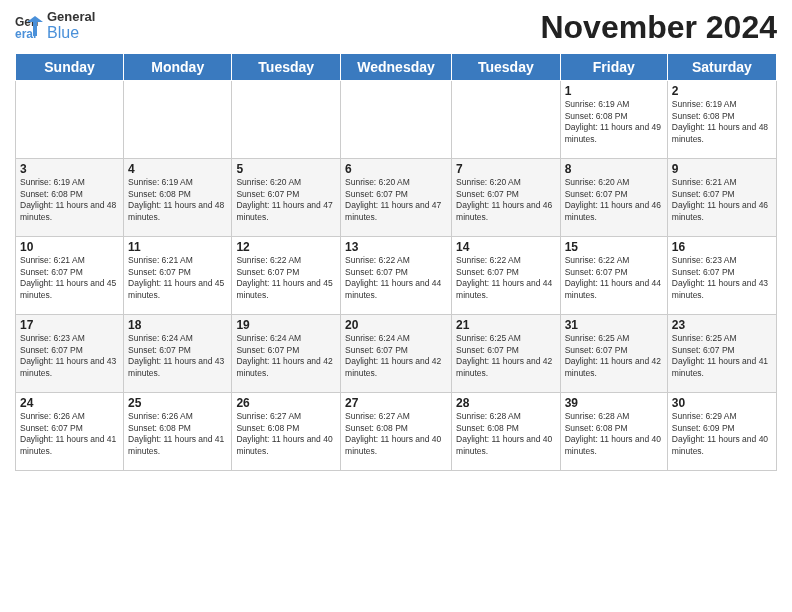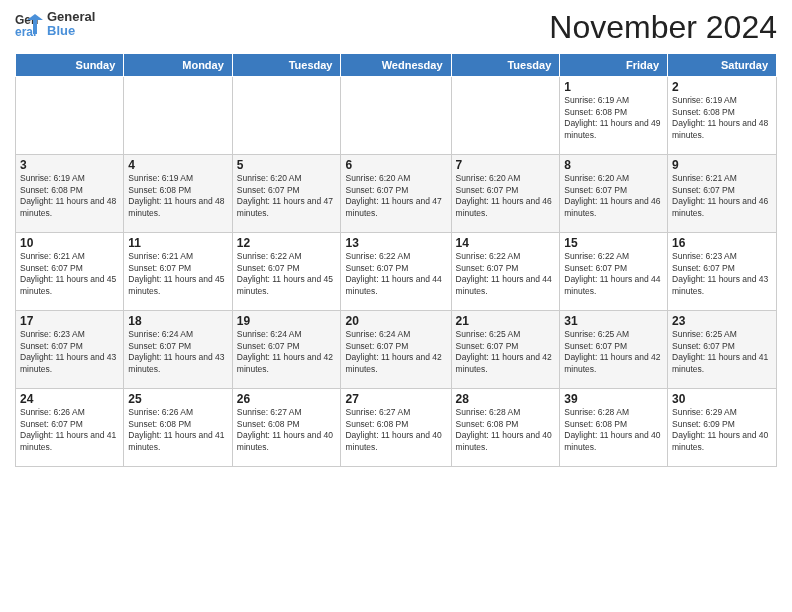--- a/index.html
+++ b/index.html
@@ -28,39 +28,39 @@
     }
     .logo-icon {
       width: 28px;
       height: 28px;
     }
     .title-area {
       text-align: right;
     }
     .month-title {
       font-size: 32px;
-      font-weight: normal;
+      font-weight: bold;
       color: #222;
       line-height: 1.1;
     }
     .subtitle {
       font-size: 14px;
       color: #555;
     }
     .calendar {
       width: 100%;
       border-collapse: collapse;
       font-size: 9px;
     }
     .calendar th {
       background: #3a7abf;
       color: #fff;
       padding: 5px 8px;
-      text-align: right;
-      font-size: 11px;
+      text-align: center;
+      font-size: 14px;
       font-weight: bold;
       border: 1px solid #fff;
     }
     .calendar td {
       border: 1px solid #ccc;
       vertical-align: top;
       padding: 3px 4px;
       width: 113px;
       height: 78px;
       background: #fff;
@@ -91,21 +91,21 @@
   <div class="header">
     <div class="logo">
 
       <svg class="logo-icon" viewBox="0 0 28 28">
         <text x="0" y="14" font-size="12" font-weight="bold" fill="#333">Gen</text>
         <text x="0" y="26" font-size="12" font-weight="bold" fill="#4a90d9">eral</text>
         <polygon points="20,4 28,10 22,10 22,24 18,24 18,10 12,10" fill="#4a90d9"></polygon>
       </svg>
       <div>
         <div style="font-size:13px;font-weight:bold;color:#333;line-height:1.1;text-align:right;">General</div>
-        <div style="font-size:13px;font-weight:bold;color:#4a90d9;line-height:1.1;">Blue</div>
+        <div style="font-size:16px;font-weight:normal;color:#4a90d9;line-height:1.1;">Blue</div>
       </div>
     </div>
     <div class="title-area">
       <div class="month-title">November 2024</div>
     </div>
   </div>
 
   <table class="calendar">
     <thead>
       <tr>

